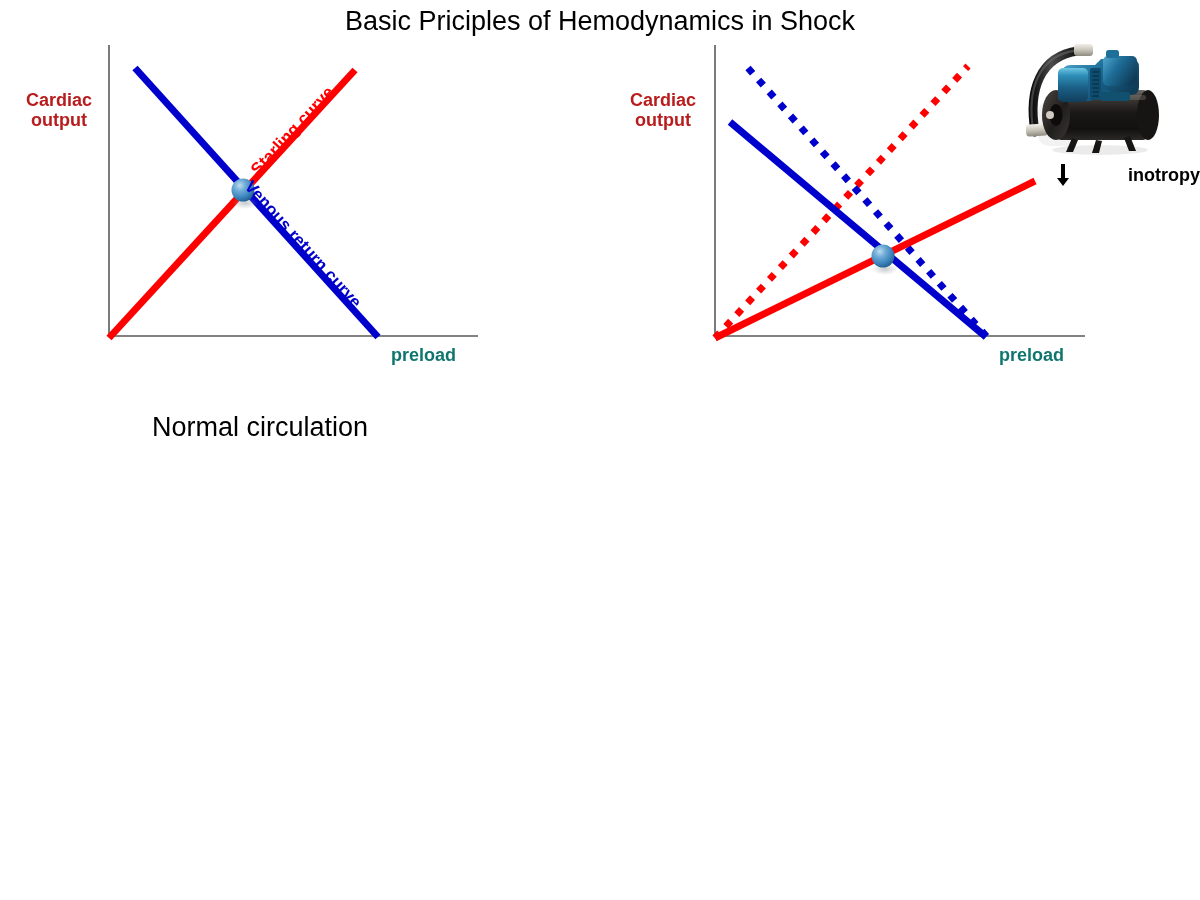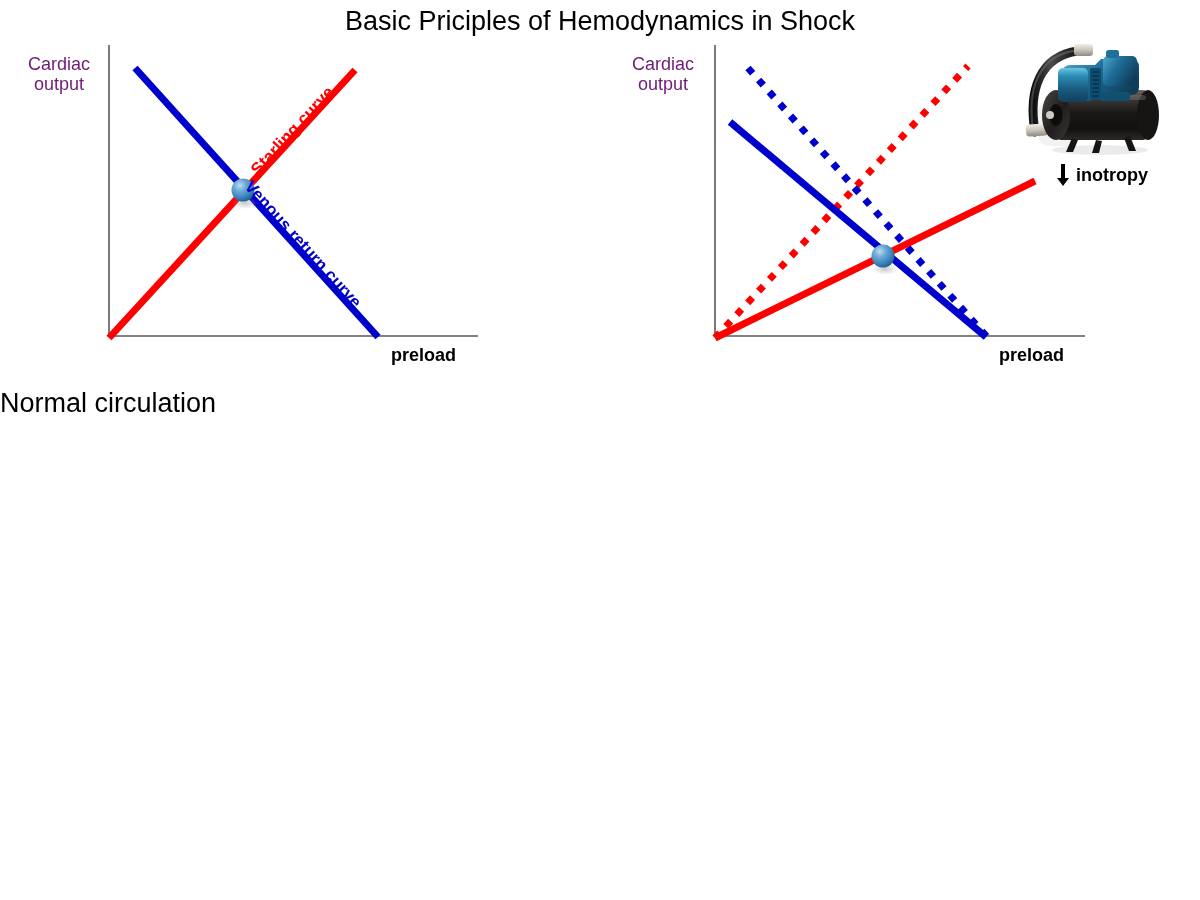--- a/index.html
+++ b/index.html
@@ -55,31 +55,32 @@
     top: 0;
     width: 600px;
     height: 440px;
     overflow: visible;
   }
 
   
   .axis-label-y {
     position: absolute;
     font-size: 18px;
-    font-weight: normal;
+    font-weight: bold;
     line-height: 1.12;
     text-align: center;
-    color: #701a75;
+    color: #b91c1c;
     white-space: pre-line;
+    margin-top: 36px;
   }
   .axis-label-x {
     position: absolute;
     font-size: 18px;
     font-weight: bold;
-    color: #000000;
+    color: #0f766e;
     white-space: nowrap;
   }
 
   
   .curve-label {
     position: absolute;
     font-size: 17px;
     font-weight: bold;
     white-space: nowrap;
     transform-origin: 0 0;
@@ -91,20 +92,22 @@
     color: #0000CC;
   }
 
   
   .panel-caption {
     position: absolute;
     font-size: 27px;
     font-weight: 400;
     color: #000000;
     white-space: nowrap;
+    text-align: center;
+    margin-top: 24px;
   }
 
   
   .pump-figure {
     position: absolute;
     left: 1000px;
     top: 32px;
     width: 180px;
     height: 125px;
   }
@@ -115,20 +118,21 @@
     position: absolute;
     left: 1055px;
     top: 160px;
     width: 145px;
   }
   .annot-row {
     display: flex;
     align-items: center;
     height: 30px;
     white-space: nowrap;
+    justify-content: space-between;
   }
   .annot-arrow {
     width: 16px;
     height: 24px;
     flex: 0 0 16px;
     margin-right: 5px;
     position: relative;
   }
   .annot-text {
     font-size: 18px;

